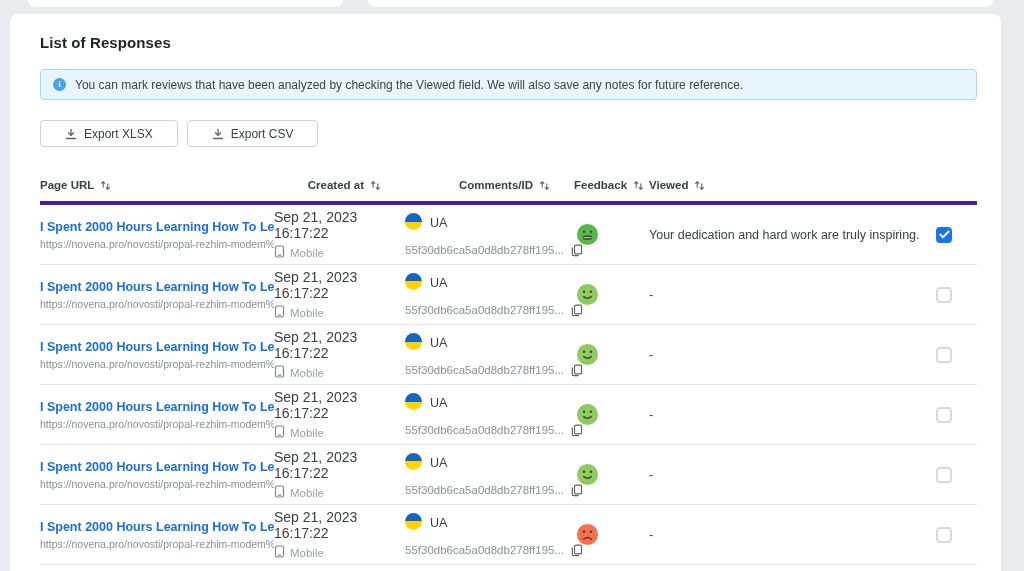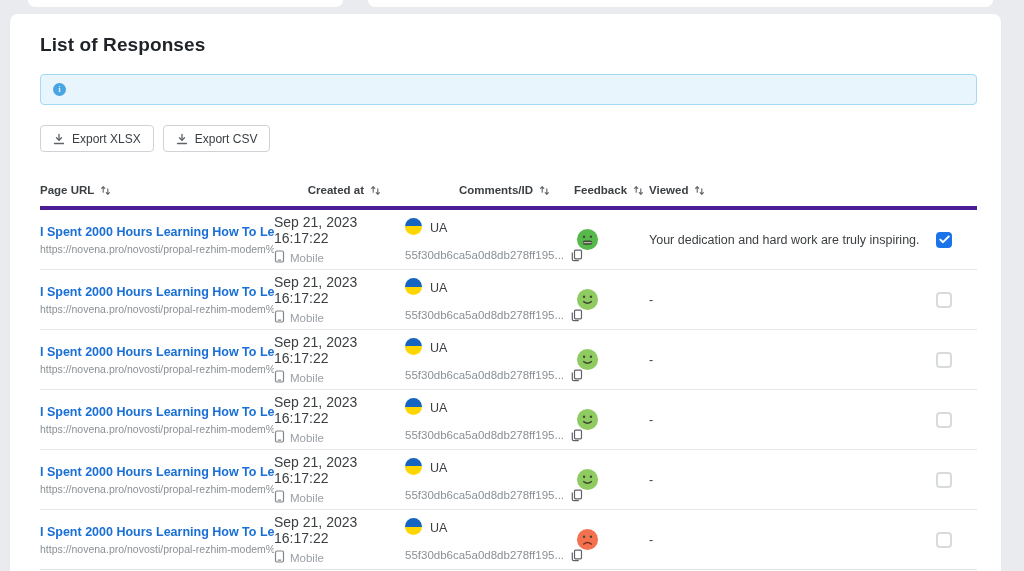--- a/index.html
+++ b/index.html
@@ -14,38 +14,38 @@
   .top-panel { position: absolute; top: 0; height: 7px; background: #fff; border-radius: 0 0 8px 8px; }
   .top-panel.left  { left: 28px;  width: 315px; }
   .top-panel.right { left: 368px; width: 625px; }
 
   .card {
     position: absolute; left: 10px; top: 14px; width: 991px; height: 580px;
     background: #fff; border-radius: 8px 8px 0 0;
     box-shadow: 0 1px 2px rgba(0,0,0,0.04);
     padding: 20px 24px 0 30px;
   }
-  .card-title { font-size: 19px; font-weight: 700; color: #1f2327; letter-spacing: .1px; }
+  .card-title { font-size: 15px; font-weight: 700; color: #1f2327; letter-spacing: .1px; }
 
   .alert {
     margin-top: 18px; height: 31px; display: flex; align-items: center;
     background: #e9f5fd; border: 1px solid #a6d9f3; border-radius: 4px;
     padding: 0 12px; gap: 9px;
   }
   .alert-text { font-size: 12px; color: #3e4347; }
   .info-icon {
     width: 13px; height: 13px; border-radius: 50%; background: #49a4e2;
     color: #d9eefb; font-size: 9px; font-weight: 700; line-height: 13px;
     text-align: center; flex: 0 0 auto; font-family: "Liberation Serif", serif;
   }
 
   .toolbar { margin-top: 20px; display: flex; gap: 9px; }
   .btn {
     display: inline-flex; align-items: center; gap: 7px;
-    height: 27px; padding: 0 12px; background: #fff;
+    height: 27px; padding: 0 24px; background: #fff;
     border: 1px solid #cfd2d6; border-radius: 4px;
     font-size: 12px; color: #3c4043; cursor: pointer;
   }
   .btn svg { display: block; }
 
   .tbl { margin-top: 24px; }
   .grid-row {
     display: grid;
     grid-template-columns: 234px 131px 169px 75px 270px 1fr;
     align-items: center;
@@ -92,20 +92,21 @@
 <body>
 
 <div class="top-panel left"></div>
 <div class="top-panel right"></div>
 
 <div class="card">
   <div class="card-title">List of Responses</div>
 
   <div class="alert">
     <span class="info-icon">i</span>
+    <span class="alert-text">You can mark reviews that have been analyzed by checking the Viewed field. We will also save any notes for future reference.</span>
   </div>
 
   <div class="toolbar">
     <button class="btn">
       <span>
         <svg width="12" height="12" viewBox="0 0 12 12" fill="none" stroke="#5f6368" stroke-width="1.3" stroke-linecap="round" stroke-linejoin="round">
           <path d="M6 1.5v5.5"></path>
             <path d="M3.5 4.8 6 7.3 8.5 4.8"></path>
             <path d="M1.5 10.5h9"></path>
         </svg>

